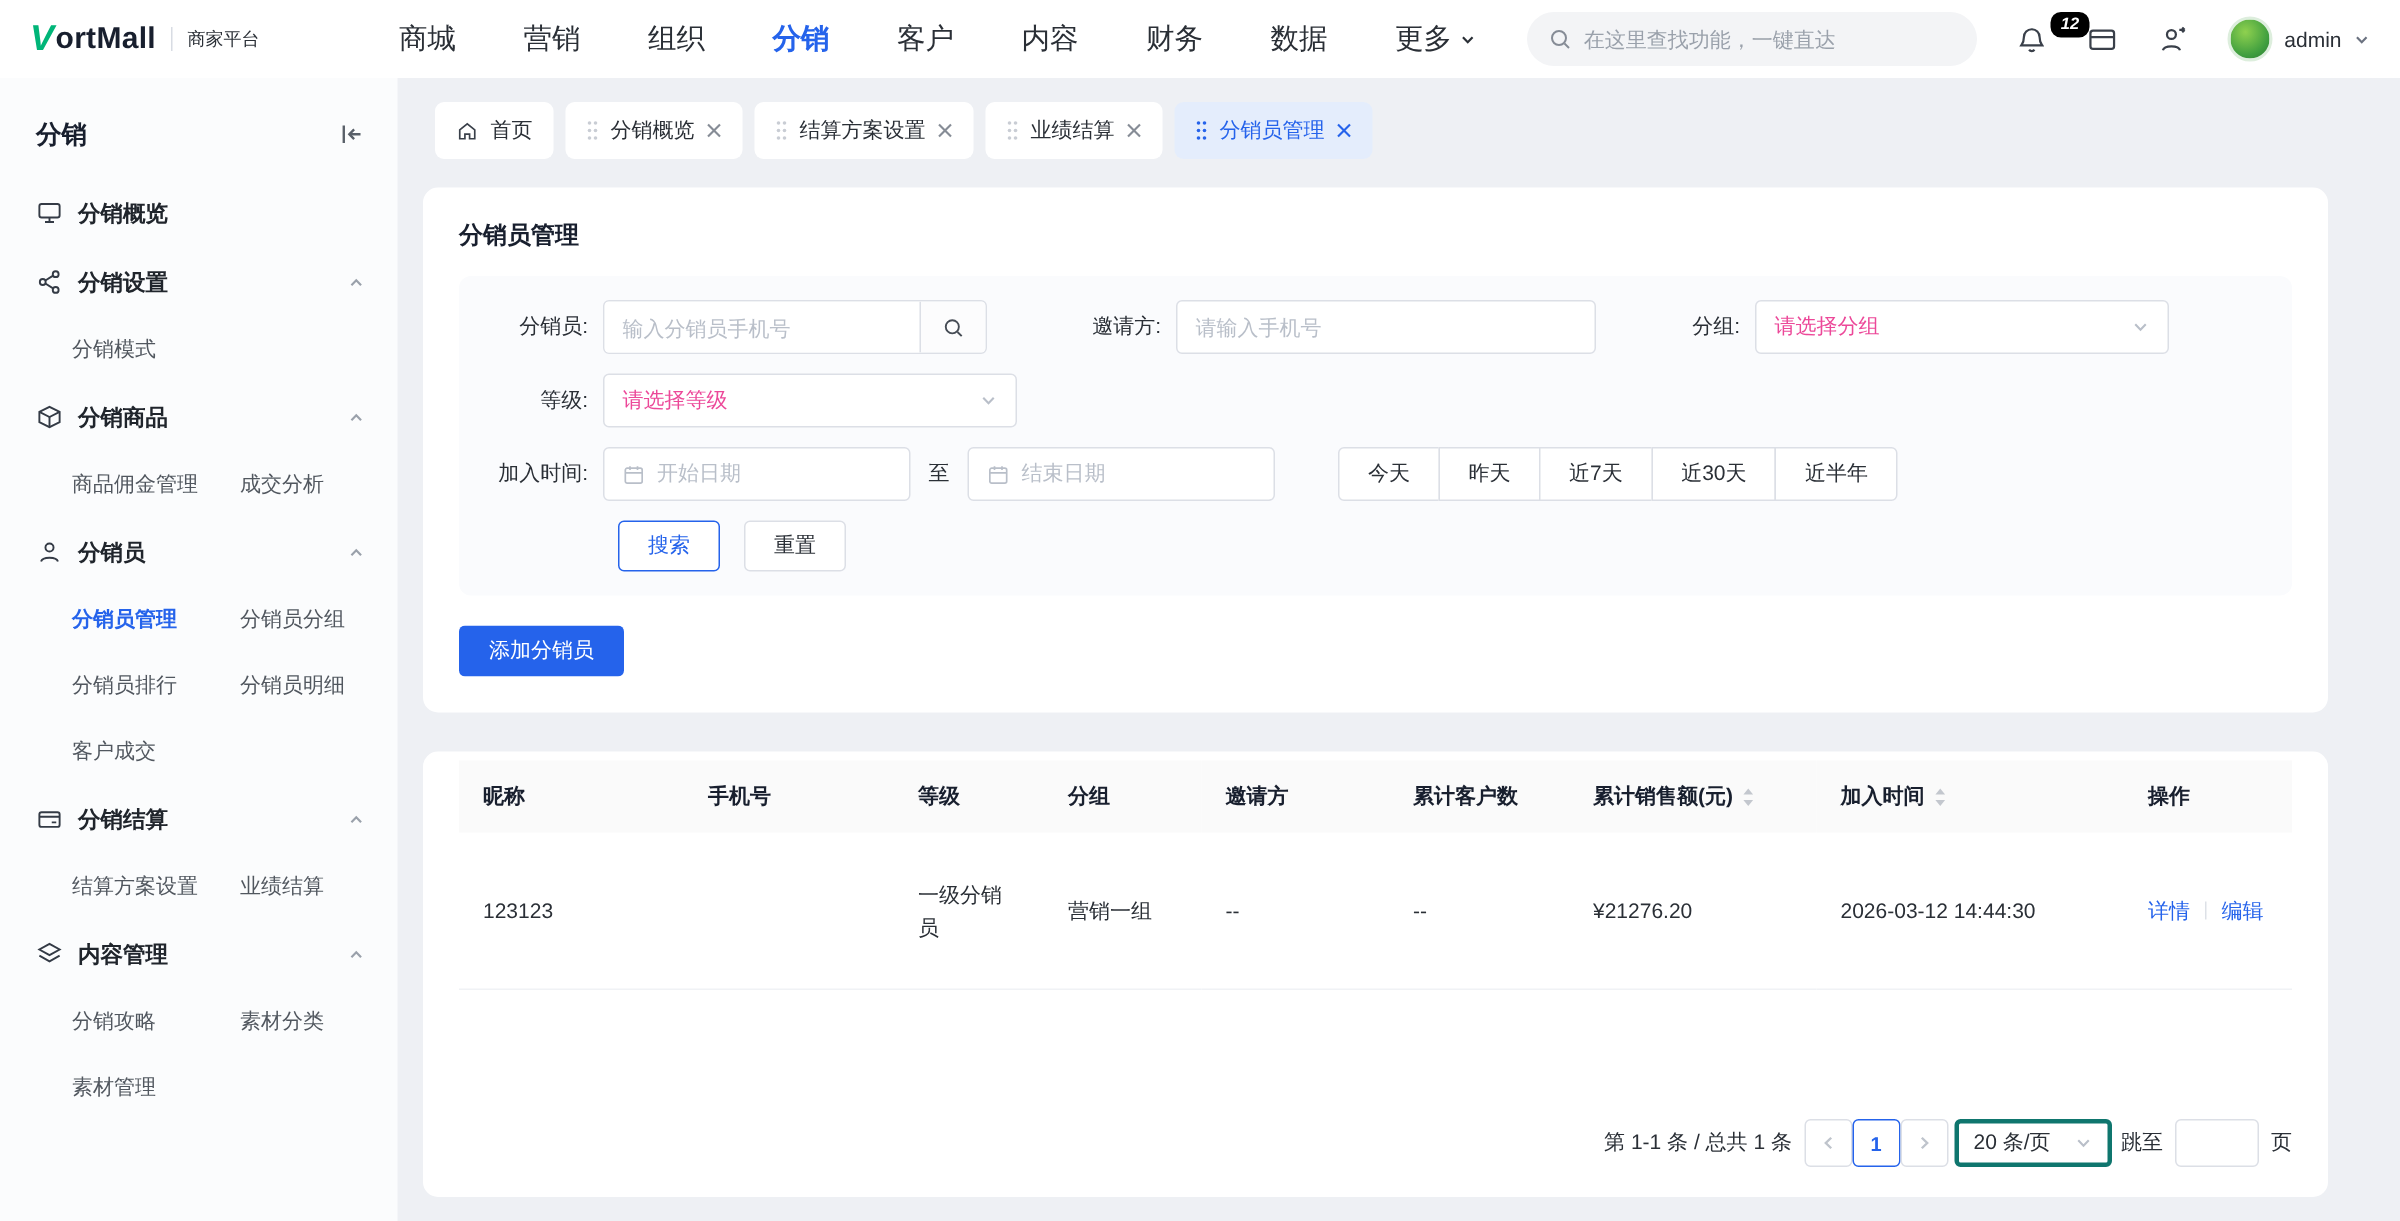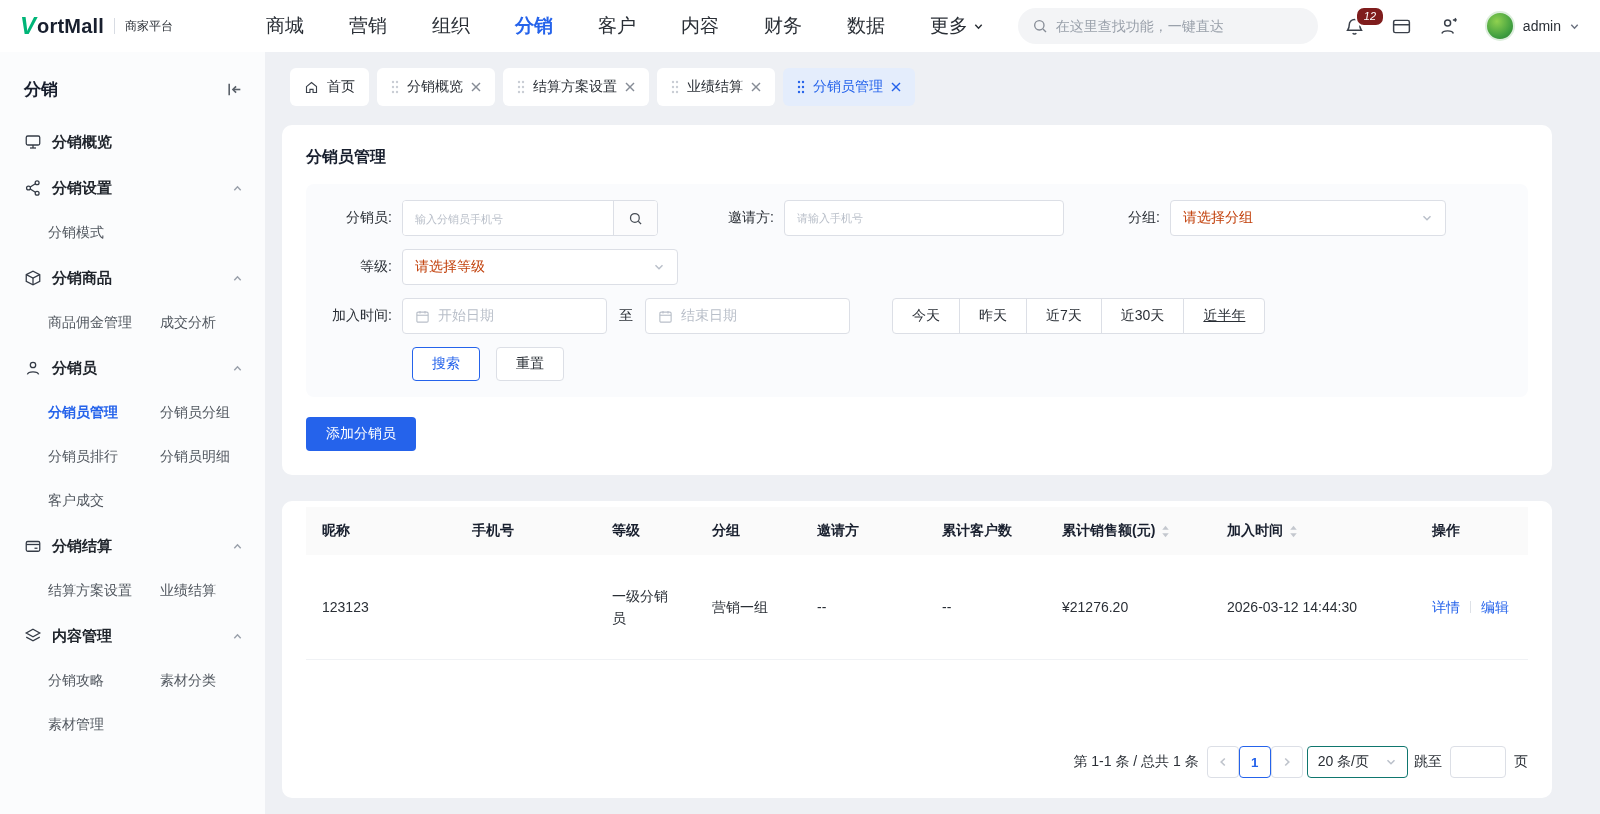--- a/index.html
+++ b/index.html
@@ -32,23 +32,23 @@
   .search-pill {
     width: 300px; height: 36px; border-radius: 18px; background: #f3f4f6;
     display: flex; align-items: center; gap: 8px; padding: 0 14px;
   }
   .search-pill .sp-icon { color: #868c96; flex-shrink: 0; }
   .search-pill input { flex: 1; border: none; outline: none; background: transparent; font-size: 14px; color: #2a2f36; font-family: inherit; }
   .search-pill input::placeholder { color: #9aa1ab; }
 
   .icon-btn { position: relative; color: #3a404a; cursor: pointer; }
   .badge {
-    position: absolute; top: -10px; left: 11px; background: #7f1d1d; color: #fff;
+    position: absolute; top: -10px; left: 21px; background: #000000; color: #fff;
     font-size: 11px; font-style: italic; line-height: 1; padding: 3px 7px; border-radius: 9px;
-    border: 2px solid #fff; font-weight: 400;
+    border: 2px solid #fff; font-weight: 700;
   }
   .user { display: flex; align-items: center; gap: 8px; font-size: 14px; color: #2a2f36; cursor: pointer; }
   .avatar {
     width: 30px; height: 30px; border-radius: 50%;
     background: radial-gradient(circle at 38% 32%, #8fd14f 0%, #3f9e3f 65%, #2c7a33 100%);
     border: 2px solid #ddeedd;
   }
   .user-caret { color: #6b7280; }
 
   
@@ -91,43 +91,43 @@
   .f-row { display: flex; align-items: center; margin-bottom: 13px; }
   .f-row:last-child { margin-bottom: 0; margin-top: 12px; }
   .f-label { flex-shrink: 0; text-align: right; padding-right: 10px; font-size: 14px; color: #2a2f36; white-space: nowrap; }
   .w96 { width: 96px; } .w76 { width: 76px; } .w56 { width: 56px; }
   .ml50 { margin-left: 50px; }
 
   .inp {
     height: 36px; border: 1px solid #dcdfe6; border-radius: 4px; background: #fff;
     display: flex; align-items: center; padding: 0 12px; font-size: 14px; color: #2a2f36;
   }
-  .inp input { border: none; outline: none; width: 100%; background: transparent; font-size: 11px; color: #2a2f36; font-family: inherit; }
+  .inp input { border: none; outline: none; width: 100%; background: transparent; font-size: 14px; color: #2a2f36; font-family: inherit; }
   .inp input::placeholder { color: #b9bfc9; }
   .inp-group { display: flex; width: 256px; height: 36px; border: 1px solid #dcdfe6; border-radius: 4px; overflow: hidden; background: #fff; }
   .inp-group .inp { border: none; border-radius: 0; flex: 1; }
   .append-btn { width: 44px; border-left: 1px solid #dcdfe6; background: #fcfcfd; display: flex; align-items: center; justify-content: center; color: #464c55; cursor: pointer; }
 
   .select { justify-content: space-between; cursor: pointer; }
-  .select .ph { color: #c2410c; }
+  .select .ph { color: #ec4899; }
   .sel-caret { color: #b9bfc9; }
   .w280 { width: 280px; } .w276 { width: 276px; } .w205 { width: 205px; }
 
   .date-inp { gap: 8px; cursor: pointer; }
   .cal-icon { color: #b9bfc9; flex-shrink: 0; }
   .date-inp .ph { color: #b9bfc9; }
   .range-sep { margin: 0 12px; font-size: 14px; color: #2a2f36; }
 
   .quick-btns { display: flex; margin-left: 42px; }
   .qb {
     height: 36px; padding: 0 19px; display: flex; align-items: center; border: 1px solid #dcdfe6;
     background: #fff; font-size: 14px; color: #2a2f36; margin-left: -1px; cursor: pointer; white-space: nowrap;
   }
   .qb:first-child { border-radius: 4px 0 0 4px; margin-left: 0; }
-  .qb:last-child { border-radius: 0 4px 4px 0; text-decoration: underline; }
+  .qb:last-child { border-radius: 0 4px 4px 0; }
 
   .f-actions { padding-left: 106px; display: flex; gap: 16px; }
   .btn {
     height: 34px; padding: 0 19px; border-radius: 4px; font-size: 14px;
     display: inline-flex; align-items: center; cursor: pointer; border: 1px solid transparent; white-space: nowrap;
     font-family: inherit;
   }
   .btn-outline-primary { border-color: #2563eb; color: #2563eb; background: #fff; }
   .btn-default { border-color: #dcdfe6; color: #2a2f36; background: #fff; }
   .btn-primary { background: #2563eb; color: #fff; }
@@ -145,21 +145,21 @@
 
   
   .pagination { margin-top: auto; display: flex; align-items: center; justify-content: flex-end; gap: 0; font-size: 14px; flex-shrink: 0; }
   .pg-total { margin-right: 8px; }
   .pg-btn {
     width: 32px; height: 32px; border: 1px solid #dcdfe6; border-radius: 4px; background: #fff;
     display: flex; align-items: center; justify-content: center; color: #bfc4cc; cursor: pointer;
   }
   .pg-btn.page-active { border-color: #2563eb; color: #2563eb; font-weight: 700; }
   .pg-select {
-    height: 32px; border: 1px solid #0f766e; border-radius: 4px; background: #fff;
+    height: 32px; border: 3px solid #0f766e; border-radius: 4px; background: #fff;
     display: flex; align-items: center; gap: 16px; padding: 0 10px; cursor: pointer; margin-left: 4px;
   }
   .jump-wrap { display: flex; align-items: center; gap: 8px; margin-left: 6px; }
   .jump-input { width: 56px; height: 32px; border: 1px solid #dcdfe6; border-radius: 4px; background: #fff; outline: none; padding: 0 8px; font-size: 14px; font-family: inherit; }
 </style>
 </head>
 <body>
 
 <header class="topbar">
   <div class="brand">

